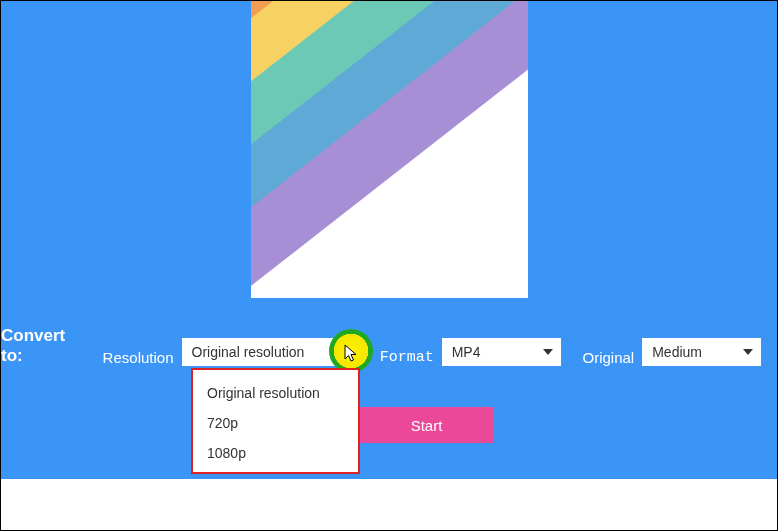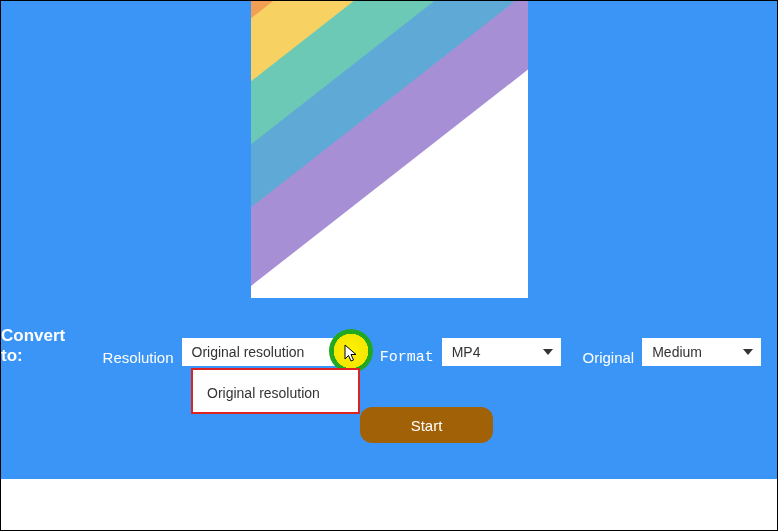--- a/index.html
+++ b/index.html
@@ -100,29 +100,28 @@
   pointer-events: none;
 }
 .cursor-pointer svg { display: block; }
 
 .start-btn {
   position: absolute;
   top: 107px;
   left: 359px;
   width: 133px;
   height: 36px;
-  background: #a16207;
+  background: #ec4899;
   color: #fff;
   font-size: 15px;
   display: flex;
   align-items: center;
   justify-content: center;
   cursor: pointer;
   z-index: 1;
-  border-radius: 12px;
 }
 
 .dropdown {
   position: absolute;
   top: 68px;
   left: 190px;
   width: 169px;
   background: #fff;
   border: 2px solid #d22;
   z-index: 10;
@@ -186,17 +185,19 @@
       <path d="M1 1 L1 15 L4.5 11.5 L7 17 L9.5 16 L7 10.5 L12 10.5 Z" fill="#fff" stroke="#000" stroke-width="1"></path>
     </svg>
   </div>
 
   <div class="start-btn">
     <span>Start</span>
   </div>
 
   <div class="dropdown">
     <div class="opt">Original resolution</div>
+    <div class="opt">720p</div>
+    <div class="opt">1080p</div>
   </div>
 
 </div>
 
 <div class="footer-white"></div>
 
 </body></html>

